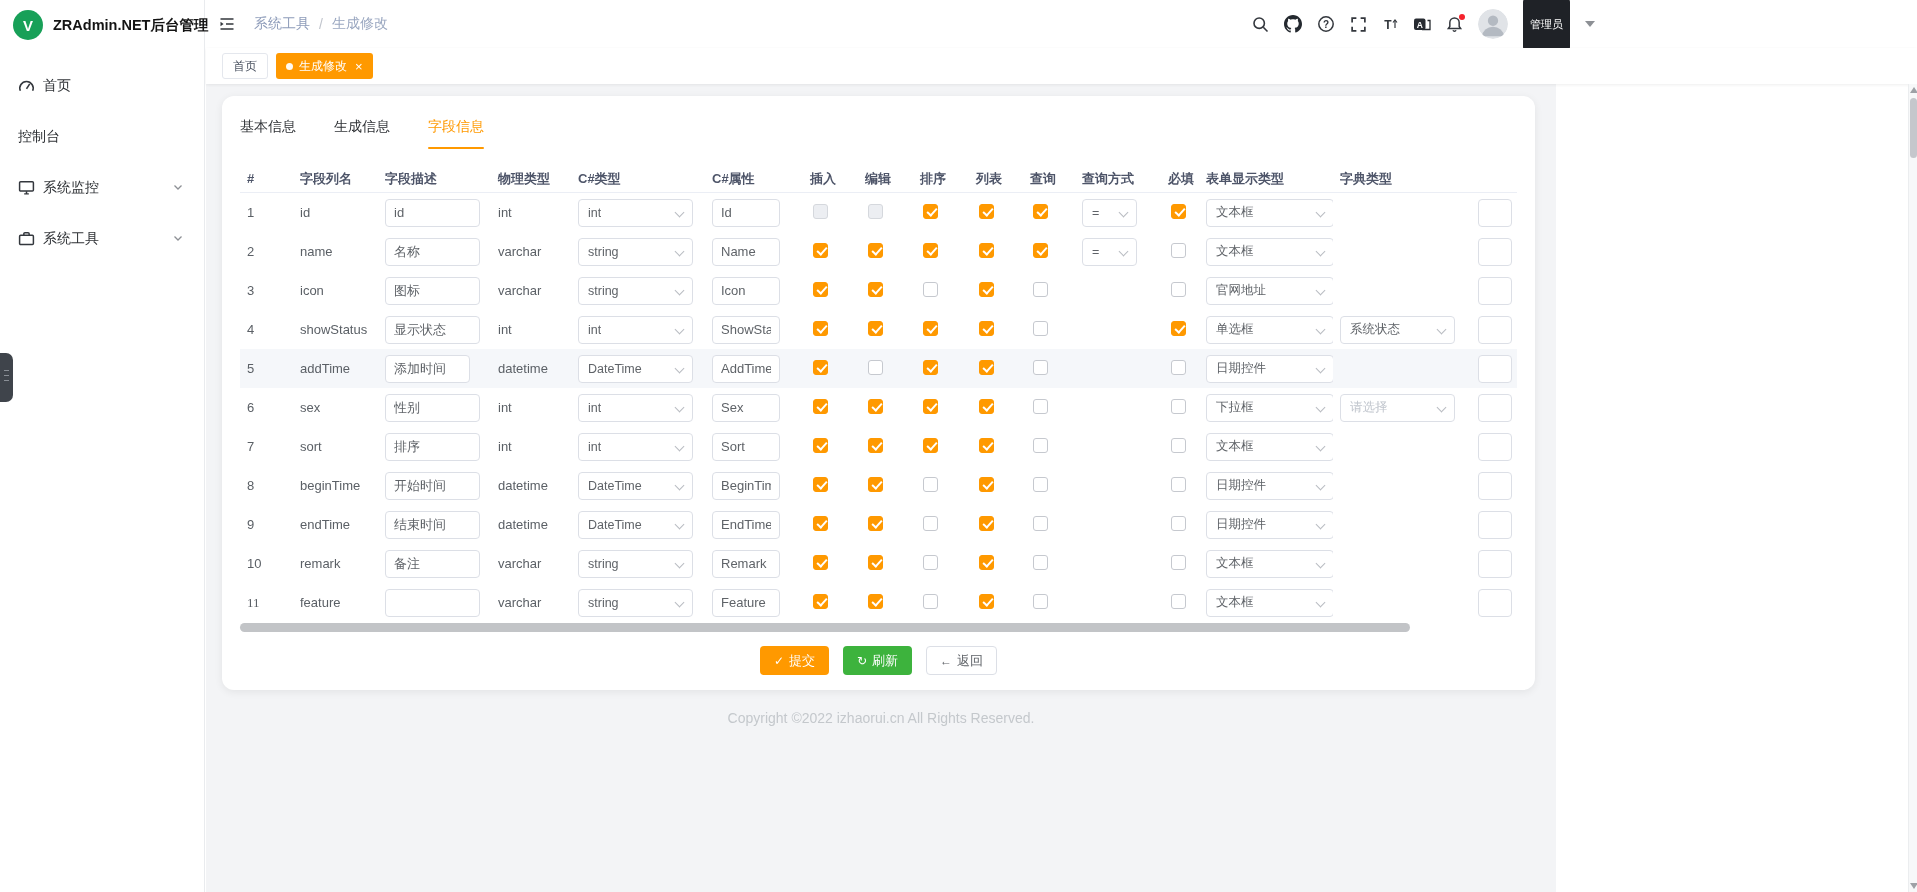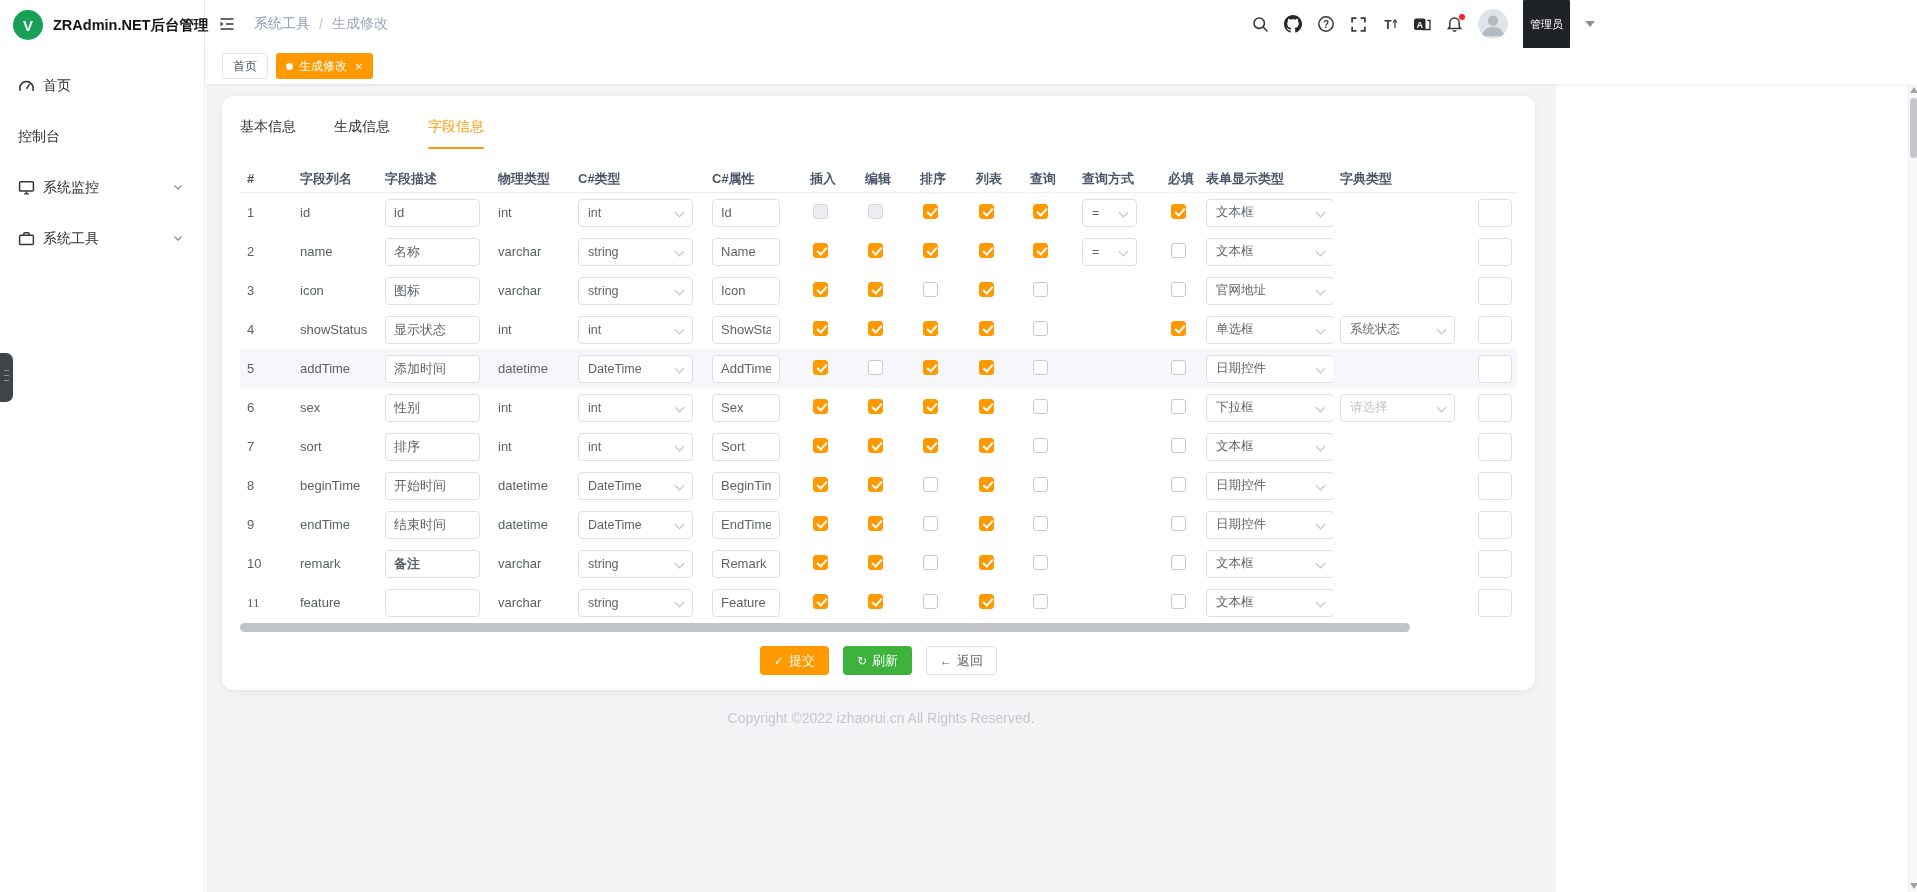--- a/index.html
+++ b/index.html
@@ -370,21 +370,21 @@
                 </div></div>
               <div class="cell"><div class="sel" style="width: 115px;">
                   <div class="sel-text">系统状态</div>
                   <div class="sel-arrow"></div>
                 </div></div>
               <div class="cell"><input class="inp" style="width: 34px;"></div>
             </div>
             <div class="trow hl">
               <div class="cell txt"><div class="" style="display: inline;">5</div></div>
               <div class="cell txt"><div class="" style="display: inline;">addTime</div></div>
-              <div class="cell"><input class="inp" value="添加时间" style="width: 95px;"></div>
+              <div class="cell"><input class="inp" value="添加时间" style="width: 85px;"></div>
               <div class="cell txt"><div class="" style="display: inline;">datetime</div></div>
               <div class="cell"><div class="sel" style="width: 115px;">
                   <div class="sel-text">DateTime</div>
                   <div class="sel-arrow"></div>
                 </div></div>
               <div class="cell"><input class="inp" value="AddTime" style="width: 68px;"></div>
               <div class="cell"><div class="cb checked"></div></div>
               <div class="cell"><div class="cb"></div></div>
               <div class="cell"><div class="cb checked"></div></div>
               <div class="cell"><div class="cb checked"></div></div>
@@ -493,21 +493,21 @@
               <div class="cell"><div class="sel" style="width: 128px;">
                   <div class="sel-text">日期控件</div>
                   <div class="sel-arrow"></div>
                 </div></div>
               <div class="cell"></div>
               <div class="cell"><input class="inp" style="width: 34px;"></div>
             </div>
             <div class="trow">
               <div class="cell txt"><div class="" style="display: inline;">10</div></div>
               <div class="cell txt"><div class="" style="display: inline;">remark</div></div>
-              <div class="cell"><input class="inp" value="备注" style="width: 95px; font-weight: bold;"></div>
+              <div class="cell"><input class="inp" value="备注" style="width: 95px;"></div>
               <div class="cell txt"><div class="" style="display: inline;">varchar</div></div>
               <div class="cell"><div class="sel" style="width: 115px;">
                   <div class="sel-text">string</div>
                   <div class="sel-arrow"></div>
                 </div></div>
               <div class="cell"><input class="inp" value="Remark" style="width: 68px;"></div>
               <div class="cell"><div class="cb checked"></div></div>
               <div class="cell"><div class="cb checked"></div></div>
               <div class="cell"><div class="cb"></div></div>
               <div class="cell"><div class="cb checked"></div></div>

